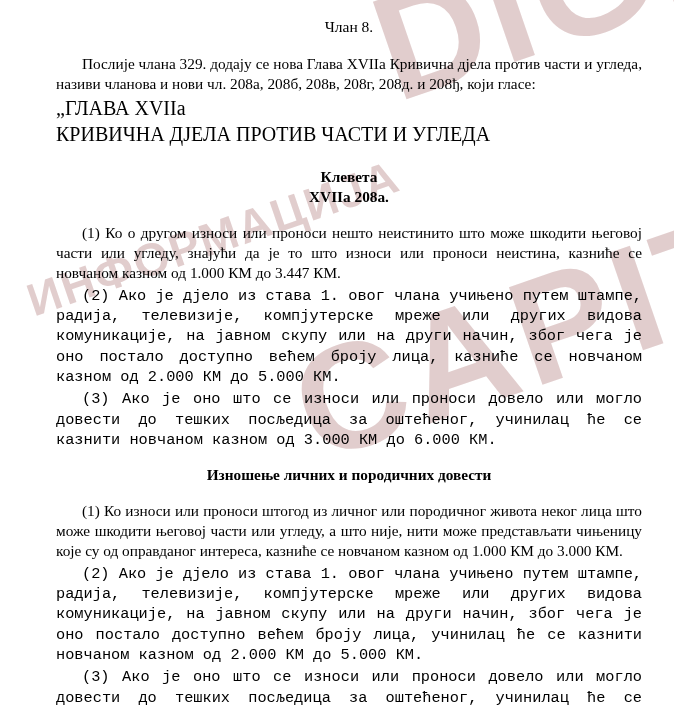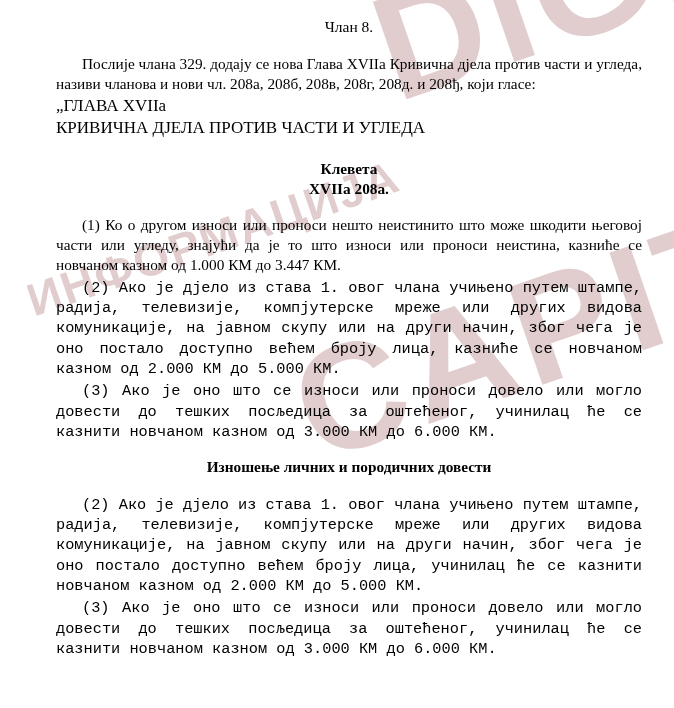--- a/index.html
+++ b/index.html
@@ -73,21 +73,21 @@
   p {
     margin: 0 0 0 0;
     font-size: 15.3px;
     line-height: 1.33;
     text-align: justify;
   }
   p.indent { text-indent: 26px; }
   p.spaced { margin-top: 2px; font-family: Liberation Mono, monospace; }
 
   .block-plain {
-    font-size: 17px;
+    font-size: 20px;
     line-height: 1.33;
   }
 
   .centered {
     text-align: center;
     font-size: 15.3px;
     line-height: 1.33;
     font-weight: bold;
   }
   .gap-md { height: 15px; }
@@ -121,16 +121,17 @@
   <p class="indent">(1) Ко о другом износи или проноси нешто неистинито што може шкодити његовој части или угледу, знајући да је то што износи или проноси неистина, казниће се новчаном казном од 1.000 КМ до 3.447 КМ.</p>
   <p class="indent spaced">(2) Ако је дјело из става 1. овог члана учињено путем штампе, радија, телевизије, компјутерске мреже или других видова комуникације, на јавном скупу или на други начин, због чега је оно постало доступно већем броју лица, казниће се новчаном казном од 2.000 КМ до 5.000 КМ.</p>
   <p class="indent spaced">(3) Ако је оно што се износи или проноси довело или могло довести до тешких посљедица за оштећеног, учинилац ће се казнити новчаном казном од 3.000 КМ до 6.000 КМ.</p>
 
   <div class="gap-md"></div>
 
   <div class="centered">Изношење личних и породичних довести</div>
 
   <div class="gap-md"></div>
 
+  <p class="indent">(1) Ко износи или проноси штогод из личног или породичног живота неког лица што може шкодити његовој части или угледу, а што није, нити може представљати чињеницу које су од оправданог интереса, казниће се новчаном казном од 1.000 КМ до 3.000 КМ.</p>
   <p class="indent spaced">(2) Ако је дјело из става 1. овог члана учињено путем штампе, радија, телевизије, компјутерске мреже или других видова комуникације, на јавном скупу или на други начин, због чега је оно постало доступно већем броју лица, учинилац ће се казнити новчаном казном од 2.000 КМ до 5.000 КМ.</p>
   <p class="indent spaced">(3) Ако је оно што се износи или проноси довело или могло довести до тешких посљедица за оштећеног, учинилац ће се казнити новчаном казном од 3.000 КМ до 6.000 КМ.</p>
 
 </div>
 
 </body></html>

